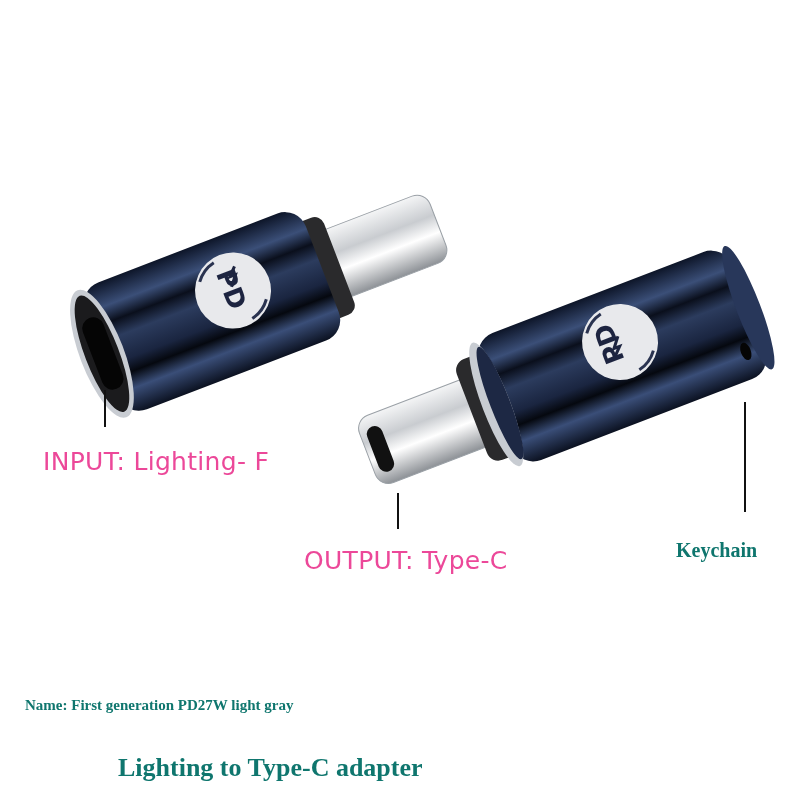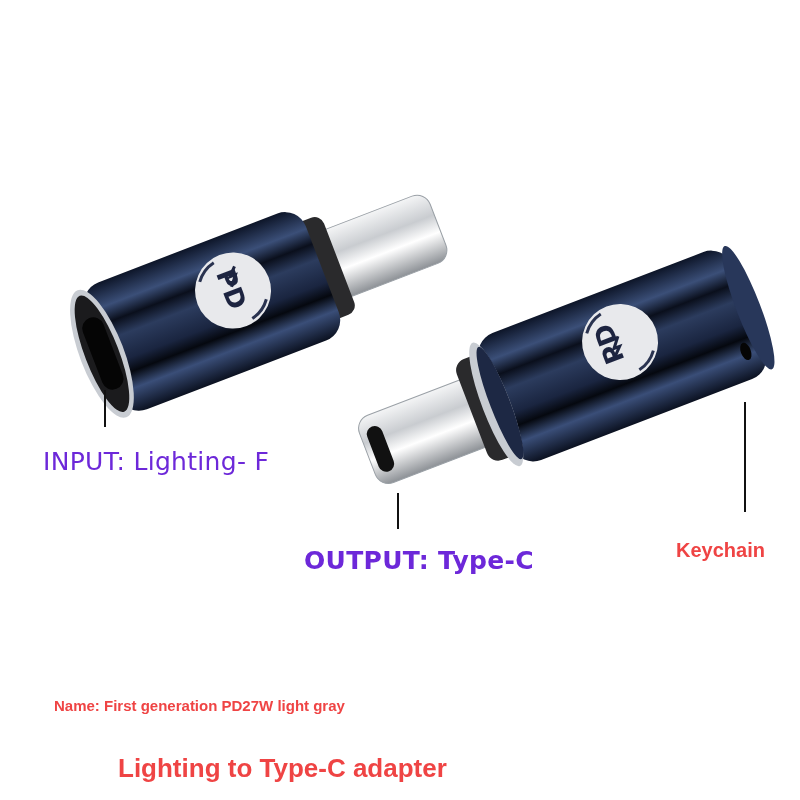--- a/index.html
+++ b/index.html
@@ -1,19 +1,19 @@
 <!DOCTYPE html>
 <html><head>
 <meta charset="utf-8">
 <style>
   html, body { margin: 0; padding: 0; background: #ffffff; }
   body { width: 800px; height: 800px; position: relative; overflow: hidden; font-family: "DejaVu Sans", sans-serif; }
   .callout-line { position: absolute; width: 1.5px; background: #111; }
-  .label-light { position: absolute; font-family: "DejaVu Sans", sans-serif; font-weight: normal; color: #6d28d9; font-size: 25px; letter-spacing: 0.3px; white-space: nowrap; }
-  .label-bold { position: absolute; font-family: Liberation Sans, sans-serif; font-weight: bold; color: #ef4444; white-space: nowrap; }
+  .label-light { position: absolute; font-family: "DejaVu Sans", sans-serif; font-weight: normal; color: #ec4899; font-size: 25px; letter-spacing: 0.3px; white-space: nowrap; }
+  .label-bold { position: absolute; font-family: Liberation Serif, serif; font-weight: bold; color: #0f766e; white-space: nowrap; }
   svg.product { position: absolute; left: 0; top: 0; }
 </style>
 </head>
 <body>
 
 <svg class="product" width="800" height="800" viewBox="0 0 800 800">
   <defs>
     <linearGradient id="bodyGrad" x1="0" y1="0" x2="0" y2="1">
       <stop offset="0" stop-color="#0d1528"></stop>
       <stop offset="0.18" stop-color="#3b4f78"></stop>
@@ -79,17 +79,17 @@
       <path d="M-10,12 L-2,4 L-8,4 L0,-6" stroke="#1d2440" stroke-width="3" fill="none"></path>
     </g>
   </g>
 </svg>
 
 <div class="callout-line" style="left:104px; top:390px; height:37px;"></div>
 <div class="callout-line" style="left:397px; top:493px; height:36px;"></div>
 <div class="callout-line" style="left:744px; top:402px; height:110px;"></div>
 
 <div class="label-light" style="left:43px; top:447px;">INPUT: Lighting- F</div>
-<div class="label-light" style="left:304px; top:546px;font-weight:bold;">OUTPUT: Type-C</div>
+<div class="label-light" style="left:304px; top:546px;">OUTPUT: Type-C</div>
 <div class="label-bold" style="left:676px; top:539px; font-size:20px;">Keychain</div>
 
-<div class="label-bold" style="left:25px; top:697px; font-size:15px;margin-left:29px;">Name: First generation PD27W light gray</div>
+<div class="label-bold" style="left:25px; top:697px; font-size:15px;">Name: First generation PD27W light gray</div>
 <div class="label-bold" style="left:118px; top:753px; font-size:26px;">Lighting to Type-C adapter</div>
 
 </body></html>

